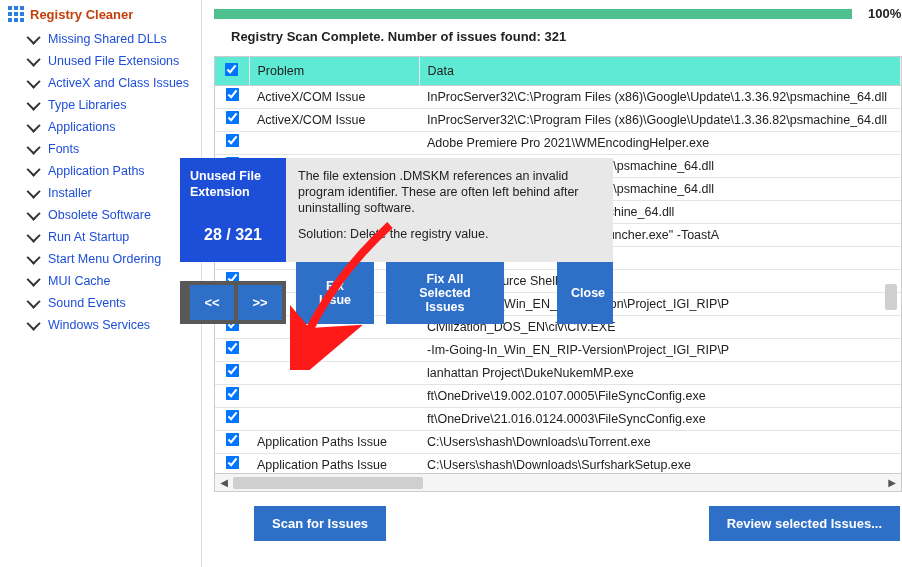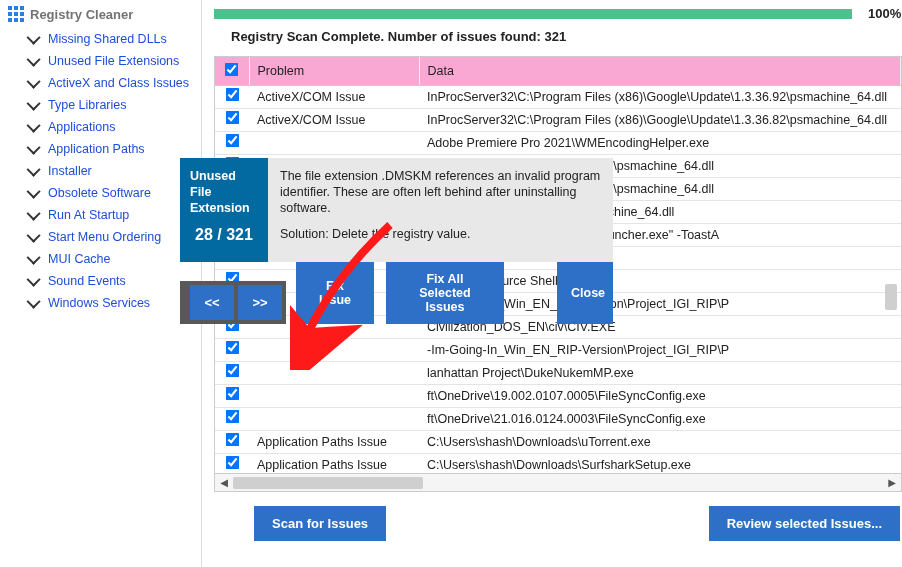--- a/index.html
+++ b/index.html
@@ -30,21 +30,21 @@
   }
   .grid-icon {
     width: 16px; height: 16px;
     display: grid;
     grid-template-columns: repeat(3,4px);
     grid-template-rows: repeat(3,4px);
     gap: 2px;
   }
   .grid-icon span { background:#2a7de1; }
   .sidebar-header-title {
-    color:#737373; font-weight:600; font-size:13px;
+    color:#c2410c; font-weight:600; font-size:13px;
   }
   .sidebar-item {
     display:flex; align-items:center;
     gap:8px;
     padding: 2px 0 2px 22px;
     line-height:18px;
     cursor:pointer;
   }
   .check {
     width:10px; height:10px; flex:0 0 10px;
@@ -86,21 +86,21 @@
     height:436px;
     position:relative;
     overflow:hidden;
   }
   .table-scroll {
     overflow:auto;
     height:418px;
   }
   table { border-collapse:collapse; width:100%; }
   thead th {
-    background:#f9a8d4;
+    background:#5eead4;
     text-align:left;
     font-weight:400;
     padding:6px 8px;
     border-bottom:1px solid #ccc;
     border-right:1px solid #eee;
     position:sticky; top:0;
     font-size:12.5px;
   }
   tbody td {
     padding:2px 8px;
@@ -155,22 +155,22 @@
     position:absolute;
     left:180px; top:158px;
     width:433px;
     z-index:10;
   }
   .popup-top {
     display:flex;
     align-items:stretch;
   }
   .popup-left {
-    width:88px;
-    background:#0369a1;
+    width:106px;
+    background:#1d4ed8;
     color:#fff;
     padding:10px 10px;
     display:flex; flex-direction:column;
     justify-content:space-between;
   }
   .popup-title { font-weight:600; font-size:12.5px; line-height:16px; }
   .popup-counter { font-weight:600; font-size:16px; text-align:center; margin-bottom:8px; }
   .popup-right {
     flex:1;
     background:#e8e8e8;
@@ -223,20 +223,24 @@
         <span class="check"></span>
         <span class="sidebar-item-label">ActiveX and Class Issues</span>
       </div>
       <div class="sidebar-item">
         <span class="check"></span>
         <span class="sidebar-item-label">Type Libraries</span>
       </div>
       <div class="sidebar-item">
         <span class="check"></span>
         <span class="sidebar-item-label">Applications</span>
+      </div>
+      <div class="sidebar-item">
+        <span class="check"></span>
+        <span class="sidebar-item-label">Fonts</span>
       </div>
       <div class="sidebar-item">
         <span class="check"></span>
         <span class="sidebar-item-label">Application Paths</span>
       </div>
       <div class="sidebar-item">
         <span class="check"></span>
         <span class="sidebar-item-label">Installer</span>
       </div>
       <div class="sidebar-item">

